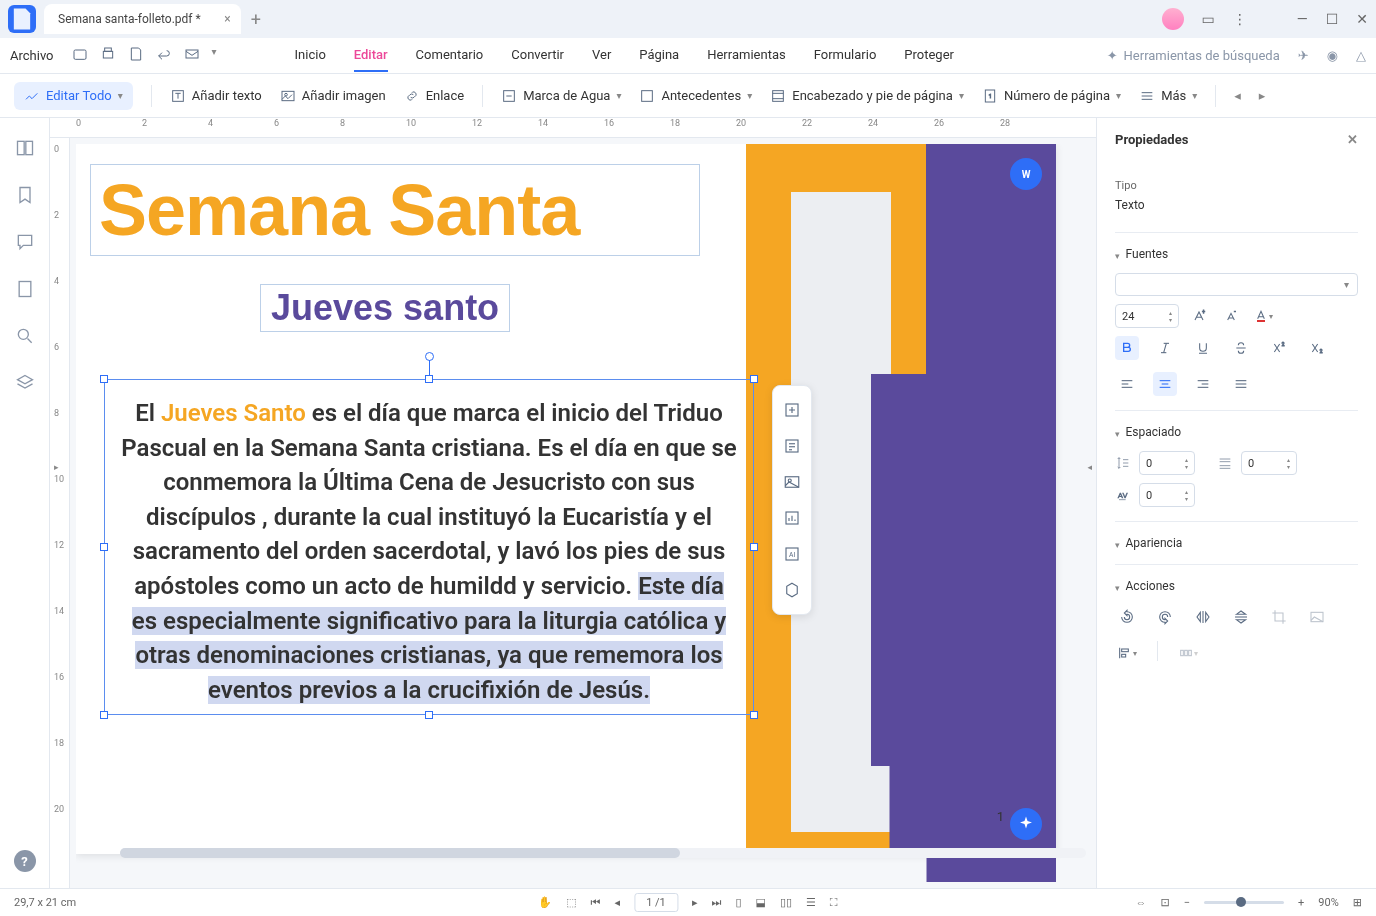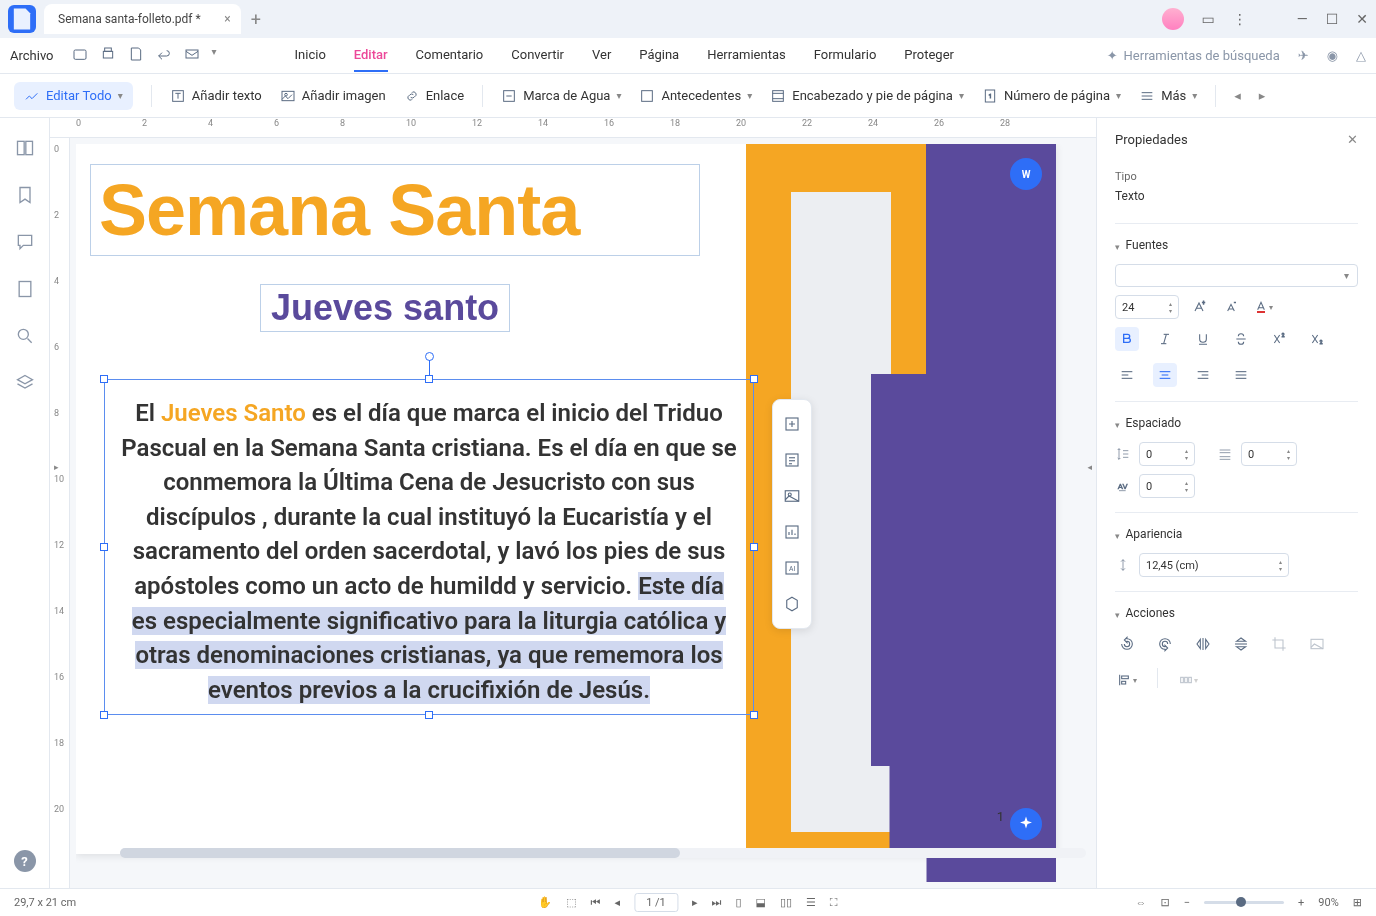--- a/index.html
+++ b/index.html
@@ -56,28 +56,28 @@
 .title-box span { font-size:72px; font-weight:700; color:#f5a623; font-family:"Century Gothic",sans-serif; letter-spacing:-1px; }
 .subtitle-box { position:absolute; left:184px; top:140px; border:1px solid #bcd0e8; padding:2px 10px; }
 .subtitle-box span { font-size:36px; font-weight:700; color:#5a4a9c; font-family:"Century Gothic",sans-serif; }
 
 .body-box { position:absolute; left:28px; top:235px; width:650px; height:336px; border:1px solid #5b8def; padding:16px; font-family:"Century Gothic",sans-serif; font-size:24px; font-weight:600; text-align:center; line-height:1.4; }
 .body-box .hl { color:#f5a623; }
 .body-box .sel { background:#d0d8f0; }
 .sel-handle { width:8px; height:8px; background:#fff; border:1px solid #2e6ef7; position:absolute; }
 .rot-handle { width:9px; height:9px; border:1px solid #2e6ef7; border-radius:50%; background:#fff; position:absolute; }
 
-.float-toolbar { position:absolute; left:696px; top:255px; width:40px; background:#fff; border:1px solid #e3e8ef; border-radius:8px; box-shadow:0 2px 8px rgba(0,0,0,0.1); display:flex; flex-direction:column; padding:6px 0; }
+.float-toolbar { position:absolute; left:696px; top:241px; width:40px; background:#fff; border:1px solid #e3e8ef; border-radius:8px; box-shadow:0 2px 8px rgba(0,0,0,0.1); display:flex; flex-direction:column; padding:6px 0; }
 .float-toolbar div { height:36px; display:flex; align-items:center; justify-content:center; cursor:pointer; }
 .float-toolbar svg { width:18px; height:18px; stroke:#5a6b82; fill:none; stroke-width:1.5; }
 
 .pagenum { position:absolute; right:52px; bottom:30px; font-size:13px; color:#333; }
 
 .right-panel { width:280px; background:#fff; border-left:1px solid #e3e8ef; padding:14px 18px; overflow-y:auto; font-size:12px; }
-.right-panel h3 { font-size:13px; font-weight:400; color:#333; margin-bottom:23px; display:flex; justify-content:space-between; }
+.right-panel h3 { font-size:13px; font-weight:700; color:#333; margin-bottom:32px; display:flex; justify-content:space-between; }
 .prop-section { margin-bottom:20px; }
 .prop-label { color:#666; font-size:11px; margin-bottom:6px; }
 .prop-value { color:#333; font-size:12px; }
 .collapsible { display:flex; align-items:flex-end; gap:6px; font-size:12px; color:#333; margin-bottom:12px; cursor:pointer; }
 .collapsible::before { content:"▾"; font-size:9px; color:#888; }
 .input-row { display:flex; gap:8px; align-items:center; margin-bottom:8px; }
 .num-input { border:1px solid #d5dde8; border-radius:4px; padding:4px 6px; font-size:11px; width:56px; background:#fff; display:flex; align-items:center; }
 .num-input-wide { width:150px; }
 .spinner { display:flex; flex-direction:column; font-size:6px; color:#888; margin-left:auto; }
 .select-input { border:1px solid #d5dde8; border-radius:4px; padding:5px 8px; width:100%; font-size:11px; display:flex; justify-content:space-between; align-items:center; background:#fff; }
@@ -515,30 +515,20 @@
         </svg>
       <div class="num-input">
           <span>0</span>
           <span class="spinner">▴<br>▾</span>
         </div>
     </div>
     <div class="hr"></div>
     <div class="collapsible">
         <span>Apariencia</span>
       </div>
-    <div class="input-row">
-      <svg width="16" height="16" viewBox="0 0 24 24" stroke="#5a6b82" fill="none">
-          <line x1="12" y1="4" x2="12" y2="20"></line>
-          <path d="M9 7l3-3 3 3M9 17l3 3 3-3"></path>
-        </svg>
-      <div class="num-input num-input-wide">
-          <span>12,45 (cm)</span>
-          <span class="spinner">▴<br>▾</span>
-        </div>
-    </div>
     <div class="hr"></div>
     <div class="collapsible">
         <span>Acciones</span>
       </div>
     <div class="icon-row">
       <div class="icon-btn">
           <svg viewBox="0 0 24 24">
             <path d="M4 12a8 8 0 108-8V2L8 6l4 4V8a4 4 0 11-4 4"></path>
           </svg>
         </div>

